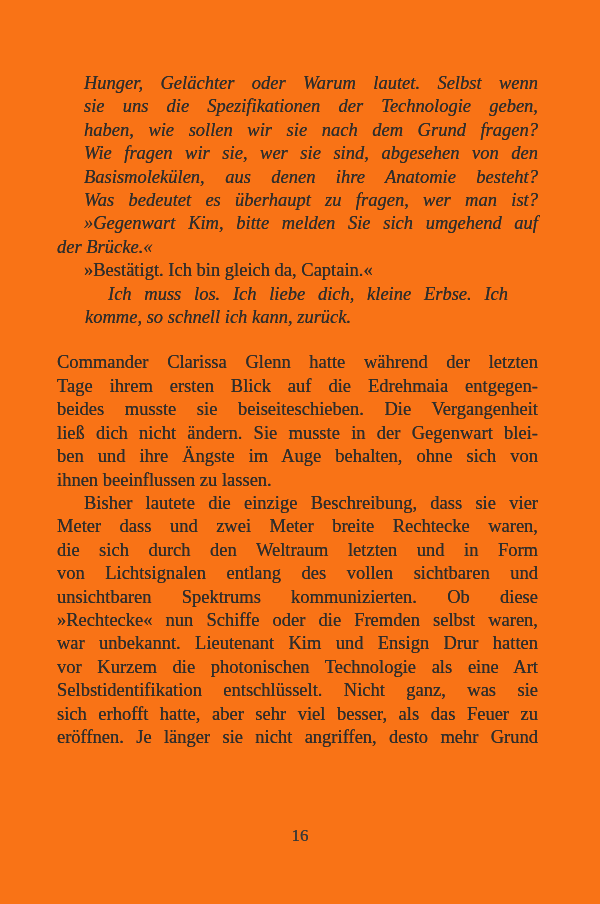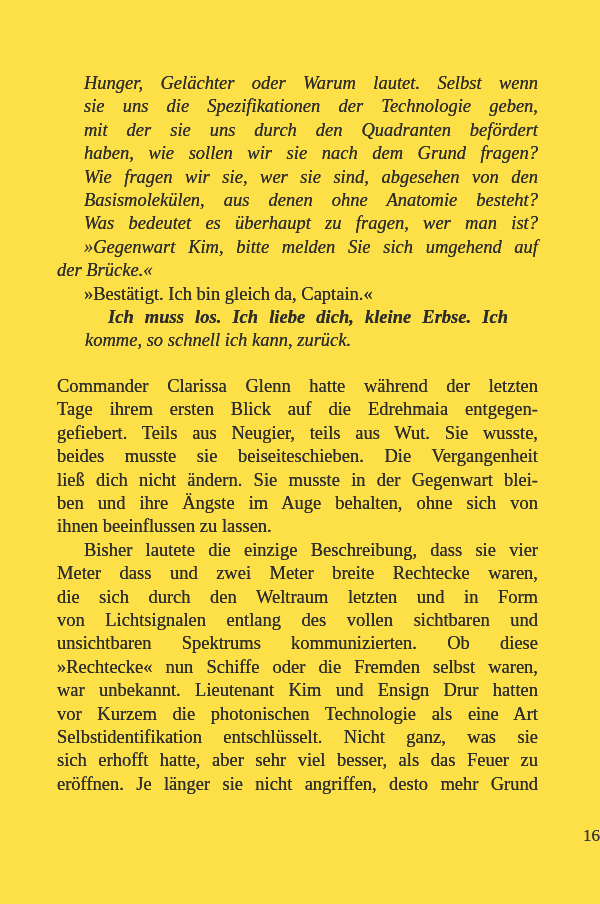--- a/index.html
+++ b/index.html
@@ -8,78 +8,76 @@
     background: #ffffff;
     overflow: hidden;
     font-family: "Liberation Serif", "DejaVu Serif", serif;
     color: #2f2e2c;
     position: relative;
   }
   .page {
     position: absolute; inset: 0;
     padding: 72px 62px 0 57px;
     box-sizing: border-box;
-    background: #fde047;
+    background: #f97316;
   }
   .block {
     font-size: 18.5px;
     line-height: 23.4px;
     text-shadow: 0 0 0.3px currentColor;
   }
   .line {
     text-align: justify;
     text-align-last: justify;
     white-space: normal;
   }
   .line.last { text-align-last: left; }
   .just-last .line.last { text-align-last: justify; }
   .italic { font-style: italic; }
   .indent-block { margin-left: 27px; }
   .inset-block { margin-left: 28px; margin-right: 30px; }
   .fl-indent .line:first-child { padding-left: 27px; }
-  .fl-indent-sm .line:first-child { padding-left: 23px; font-weight: bold; }
+  .fl-indent-sm .line:first-child { padding-left: 23px; }
   .para-gap { margin-top: 22px; }
   .folio {
     position: absolute;
     left: 0; right: 0; top: 826px;
-    text-align: right;
+    text-align: center;
     font-size: 17px;
     color: #3a3938;
     text-shadow: 0 0 0.3px currentColor;
   }
 </style>
 </head>
 <body>
 
 <div class="page">
   <div>
       <div class="block italic indent-block just-last">
         <div class="line">Hunger, Gelächter oder Warum lautet. Selbst wenn</div>
         <div class="line">sie uns die Spezifikationen der Technologie geben,</div>
-        <div class="line">mit der sie uns durch den Quadranten befördert</div>
         <div class="line">haben, wie sollen wir sie nach dem Grund fragen?</div>
         <div class="line">Wie fragen wir sie, wer sie sind, abgesehen von den</div>
-        <div class="line">Basismolekülen, aus denen ohne Anatomie besteht?</div>
+        <div class="line">Basismolekülen, aus denen ihre Anatomie besteht?</div>
         <div class="line last">Was bedeutet es überhaupt zu fragen, wer man ist?</div>
       </div>
       <div class="block italic fl-indent">
         <div class="line">»Gegenwart Kim, bitte melden Sie sich umgehend auf</div>
         <div class="line last">der Brücke.«</div>
       </div>
       <div class="block fl-indent">
         <div class="line last">»Bestätigt. Ich bin gleich da, Captain.«</div>
       </div>
       <div class="block italic inset-block fl-indent-sm">
         <div class="line">Ich muss los. Ich liebe dich, kleine Erbse. Ich</div>
         <div class="line last">komme, so schnell ich kann, zurück.</div>
       </div>
       <div class="block para-gap">
         <div class="line">Commander Clarissa Glenn hatte während der letzten</div>
         <div class="line">Tage ihrem ersten Blick auf die Edrehmaia entgegen-</div>
-        <div class="line">gefiebert. Teils aus Neugier, teils aus Wut. Sie wusste,</div>
         <div class="line">beides musste sie beiseiteschieben. Die Vergangenheit</div>
         <div class="line">ließ dich nicht ändern. Sie musste in der Gegenwart blei-</div>
         <div class="line">ben und ihre Ängste im Auge behalten, ohne sich von</div>
         <div class="line last">ihnen beeinflussen zu lassen.</div>
       </div>
       <div class="block fl-indent just-last">
         <div class="line">Bisher lautete die einzige Beschreibung, dass sie vier</div>
         <div class="line">Meter dass und zwei Meter breite Rechtecke waren,</div>
         <div class="line">die sich durch den Weltraum letzten und in Form</div>
         <div class="line">von Lichtsignalen entlang des vollen sichtbaren und</div>

